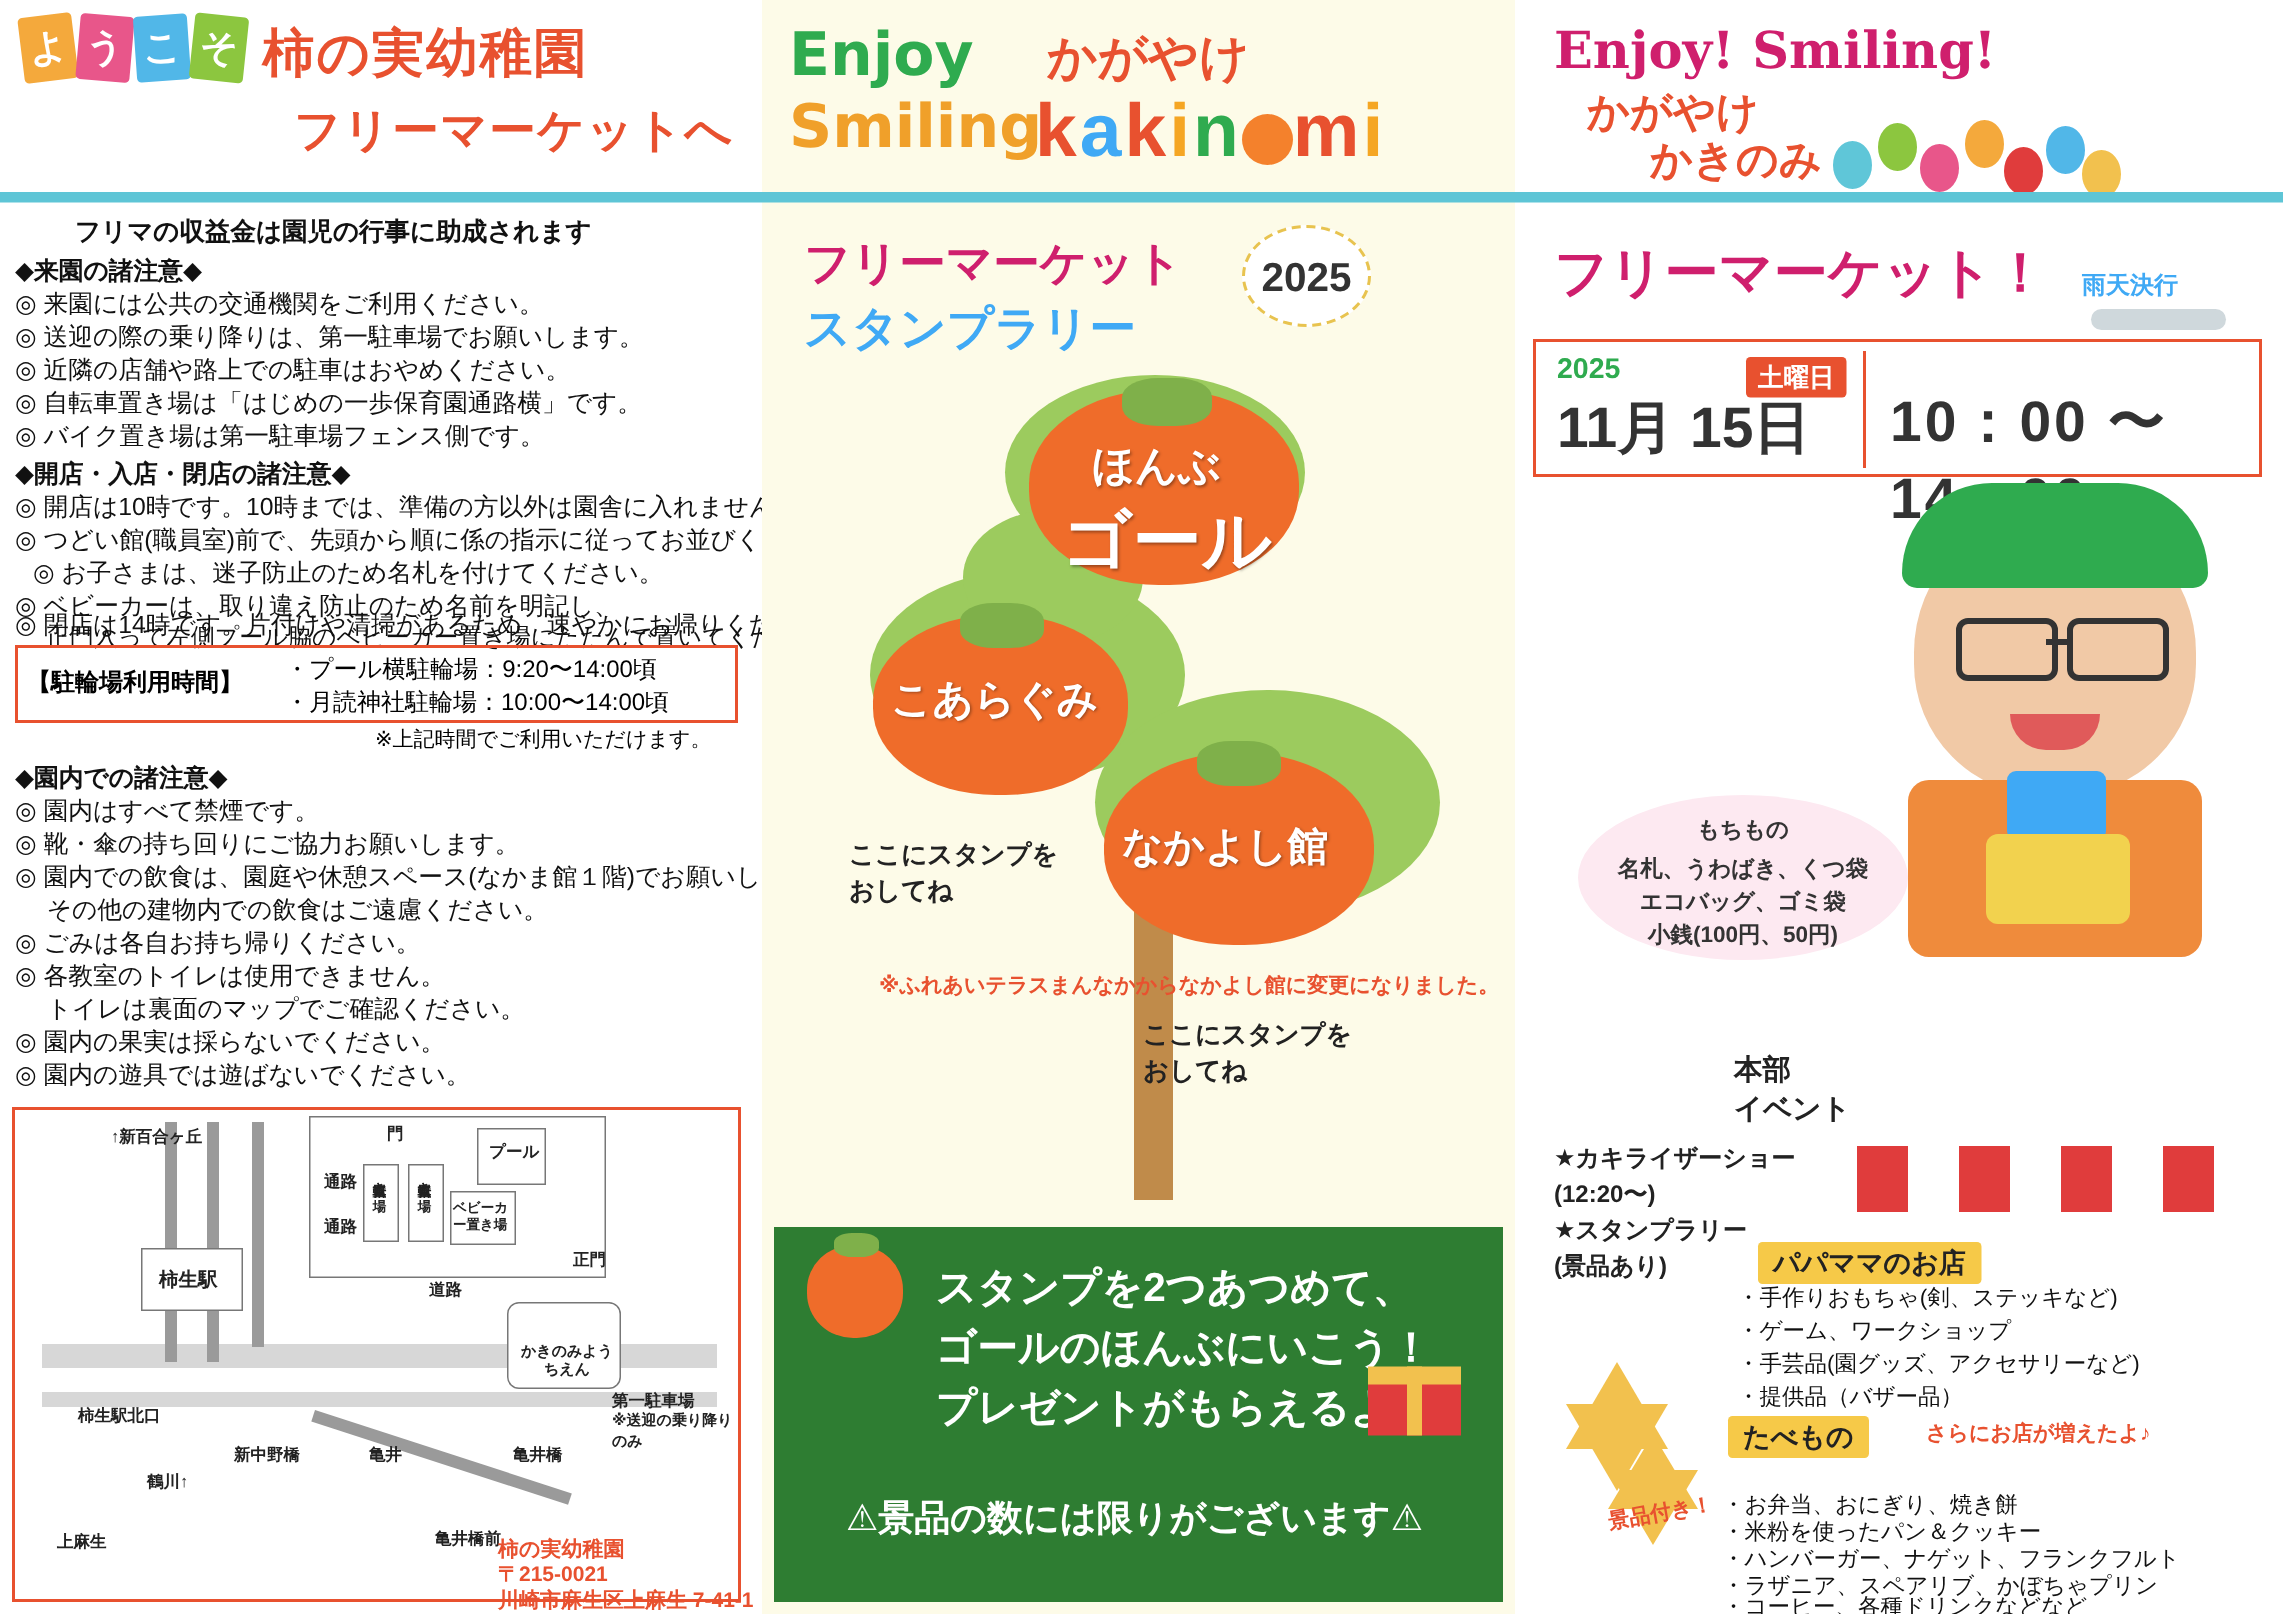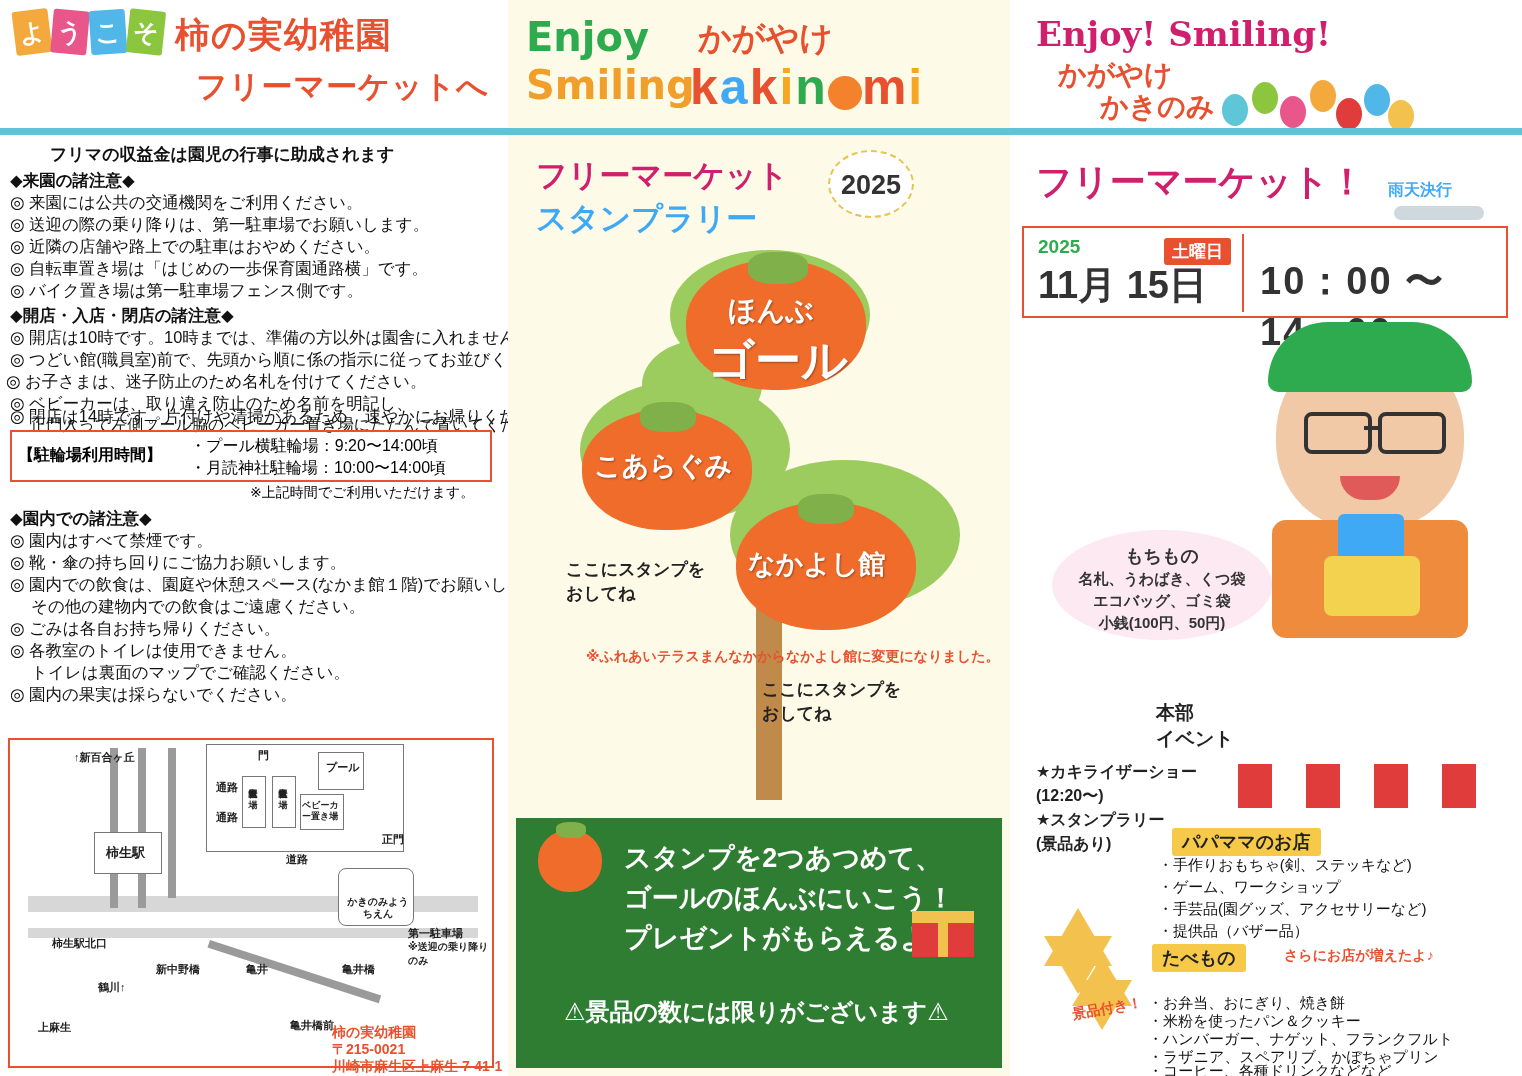--- a/index.html
+++ b/index.html
@@ -140,21 +140,21 @@
     <div class="sec" style="left:10px;top:170px;">◆来園の諸注意◆</div>
     <div class="ln" style="left:10px;top:192px;">◎ 来園には公共の交通機関をご利用ください。</div>
     <div class="ln" style="left:10px;top:214px;">◎ 送迎の際の乗り降りは、第一駐車場でお願いします。</div>
     <div class="ln" style="left:10px;top:236px;">◎ 近隣の店舗や路上での駐車はおやめください。</div>
     <div class="ln" style="left:10px;top:258px;">◎ 自転車置き場は「はじめの一歩保育園通路横」です。</div>
     <div class="ln" style="left:10px;top:280px;">◎ バイク置き場は第一駐車場フェンス側です。</div>
 
     <div class="sec" style="left:10px;top:305px;">◆開店・入店・閉店の諸注意◆</div>
     <div class="ln" style="left:10px;top:327px;">◎ 開店は10時です。10時までは、準備の方以外は園舎に入れません。</div>
     <div class="ln" style="left:10px;top:349px;">◎ つどい館(職員室)前で、先頭から順に係の指示に従ってお並びください。</div>
-    <div class="ln" style="left:6px;top:371px;">◎ お子さまは、迷子防止のため名札を付けてください。</div>
+    <div class="ln" style="left:22px;top:371px;">◎ お子さまは、迷子防止のため名札を付けてください。</div>
     <div class="ln" style="left:10px;top:393px;">◎ ベビーカーは、取り違え防止のため名前を明記し、</div>
     <div class="ln" style="left:10px;top:415px;font-size:16px;">　 正門入って左側プール脇のベビーカー置き場にたたんで置いてください。</div>
 
     <div class="park-box">
       <div class="lbl">【駐輪場利用時間】</div>
       <div class="r1">・プール横駐輪場：9:20〜14:00頃</div>
       <div class="r2">・月読神社駐輪場：10:00〜14:00頃</div>
     </div>
     <div class="ln" style="left:10px;top:406px;">◎ 閉店は14時です。片付けや清掃があるため、速やかにお帰りください。</div>
     <div class="park-note">※上記時間でご利用いただけます。</div>
@@ -162,20 +162,21 @@
     <div class="sec" style="left:10px;top:508px;">◆園内での諸注意◆</div>
     <div class="ln" style="left:10px;top:530px;">◎ 園内はすべて禁煙です。</div>
     <div class="ln" style="left:10px;top:552px;">◎ 靴・傘の持ち回りにご協力お願いします。</div>
     <div class="ln" style="left:10px;top:574px;">◎ 園内での飲食は、園庭や休憩スペース(なかま館１階)でお願いします。</div>
     <div class="ln" style="left:10px;top:596px;">　 その他の建物内での飲食はご遠慮ください。</div>
     <div class="ln" style="left:10px;top:618px;">◎ ごみは各自お持ち帰りください。</div>
     <div class="ln" style="left:10px;top:640px;">◎ 各教室のトイレは使用できません。</div>
     <div class="ln" style="left:10px;top:662px;">　 トイレは裏面のマップでご確認ください。</div>
     <div class="ln" style="left:10px;top:684px;">◎ 園内の果実は採らないでください。</div>
 
+    <div class="ln" style="left:10px;top:706px;">◎ 園内の遊具では遊ばないでください。</div>
 
     <div class="map-box">
       <div class="map-road" style="left:18px;top:156px;width:450px;height:16px;"></div>
       <div class="map-road" style="left:18px;top:188px;width:450px;height:10px;"></div>
       <div class="map-line" style="left:100px;top:8px;width:8px;height:160px;"></div>
       <div class="map-line" style="left:128px;top:8px;width:8px;height:160px;"></div>
       <div class="map-line" style="left:158px;top:8px;width:8px;height:150px;"></div>
       <div class="map-bld" style="left:84px;top:92px;width:66px;height:40px;"></div>
       <div class="map-bld" style="left:196px;top:4px;width:196px;height:106px;"></div>
       <div class="map-bld" style="left:308px;top:12px;width:44px;height:36px;"></div>
@@ -321,21 +322,21 @@
       <i style="left:34px;background:#fff;"></i>
       <i style="left:68px;background:#e03c3c;"></i>
       <i style="left:102px;background:#fff;"></i>
       <i style="left:136px;background:#e03c3c;"></i>
       <i style="left:170px;background:#fff;"></i>
       <i style="left:204px;background:#e03c3c;"></i>
       <i style="left:238px;background:#fff;"></i>
     </div>
 
     <div class="bubble">
-      <div class="bt" style="top:14px;font-size:18px;">もちもの</div>
+      <div class="bt" style="top:14px;font-size:15px;">もちもの</div>
       <div class="bt" style="top:40px;">名札、うわばき、くつ袋</div>
       <div class="bt" style="top:62px;">エコバッグ、ゴミ袋</div>
       <div class="bt" style="top:84px;">小銭(100円、50円)</div>
     </div>
 
     <div class="hq" style="white-space:pre-line;">本部
 イベント</div>
     <div class="ev" style="left:26px;top:762px;">★カキライザーショー</div>
     <div class="ev" style="left:26px;top:786px;">(12:20〜)</div>
     <div class="ev" style="left:26px;top:810px;">★スタンプラリー</div>

